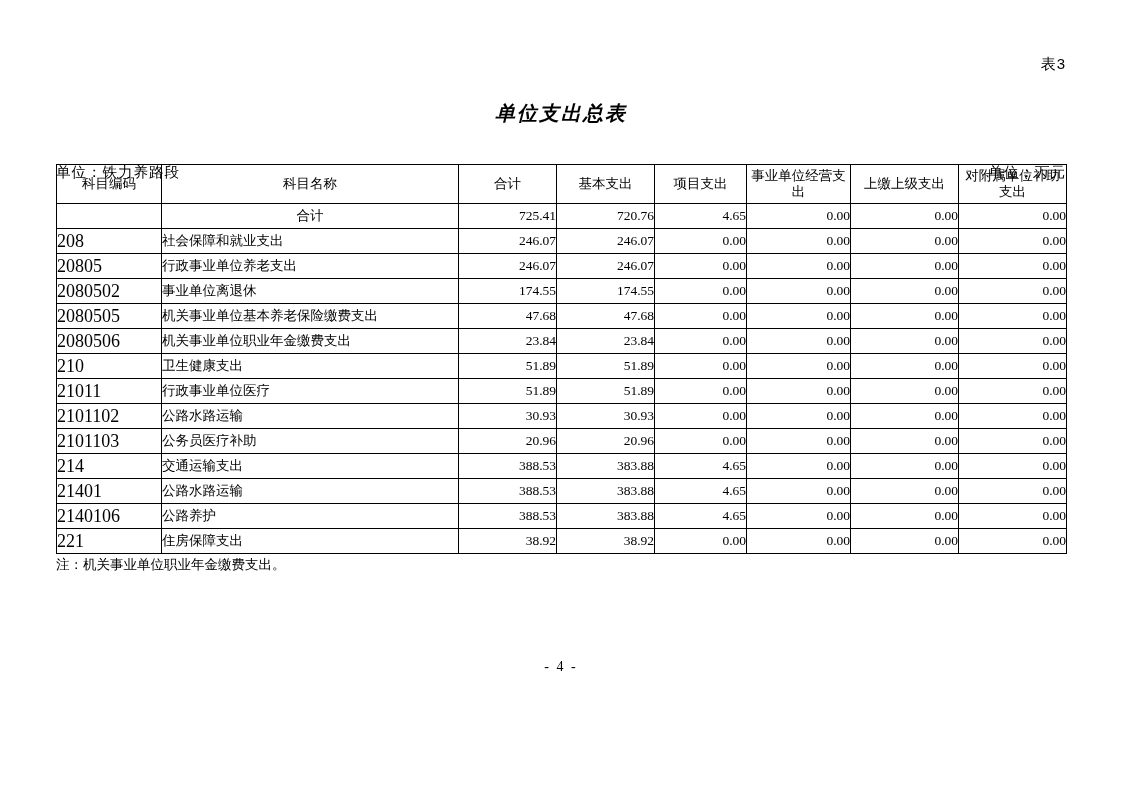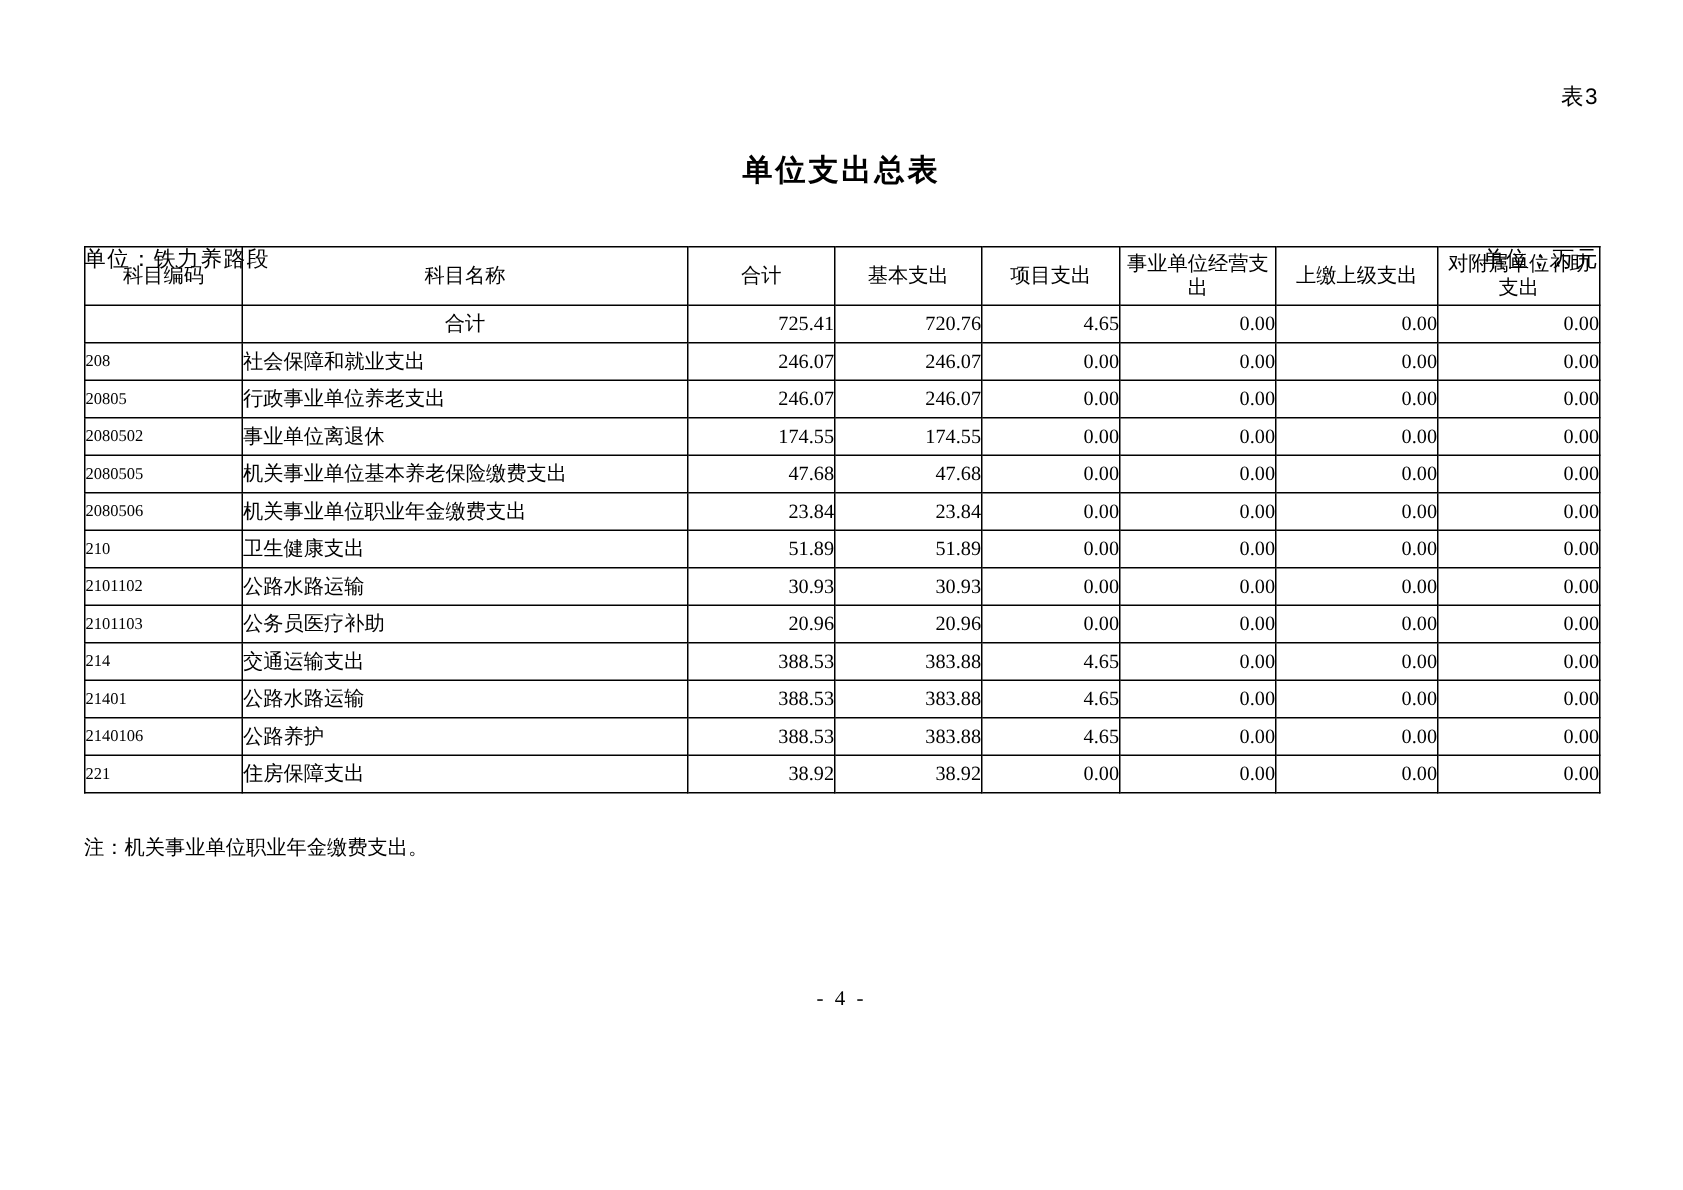--- a/index.html
+++ b/index.html
@@ -32,20 +32,21 @@
   .doc-title {
     position: absolute;
     top: 100px;
     left: 0;
     width: 1122px;
     text-align: center;
     font-size: 20px;
     font-weight: bold;
     font-family: "Liberation Sans", sans-serif;
     letter-spacing: 2px;
+    font-style: italic;
   }
   .meta-row {
     position: absolute;
     top: 142px;
     left: 56px;
     width: 1010px;
     display: flex;
     justify-content: space-between;
     font-size: 14.5px;
     font-family: "Liberation Sans", sans-serif;
@@ -79,21 +80,21 @@
     padding: 3px 2px;
     height: auto;
   }
   th.hdr-two-line {
     line-height: 16px;
   }
   td.code {
     text-align: left;
     padding-left: 8px;
     font-family: "Liberation Serif", serif;
-    font-size: 11px;
+    font-size: 18px;
   }
   td.name {
     text-align: left;
     padding-left: 10px;
     font-size: 13.5px;
   }
   td.name.center {
     text-align: center;
     padding-left: 0;
   }
@@ -223,20 +224,30 @@
           <td class="code">210</td>
           <td class="name">卫生健康支出</td>
           <td class="num">51.89</td>
           <td class="num">51.89</td>
           <td class="num">0.00</td>
           <td class="num">0.00</td>
           <td class="num">0.00</td>
           <td class="num">0.00</td>
         </tr>
         <tr>
+          <td class="code">21011</td>
+          <td class="name">行政事业单位医疗</td>
+          <td class="num">51.89</td>
+          <td class="num">51.89</td>
+          <td class="num">0.00</td>
+          <td class="num">0.00</td>
+          <td class="num">0.00</td>
+          <td class="num">0.00</td>
+        </tr>
+        <tr>
           <td class="code">2101102</td>
           <td class="name">公路水路运输</td>
           <td class="num">30.93</td>
           <td class="num">30.93</td>
           <td class="num">0.00</td>
           <td class="num">0.00</td>
           <td class="num">0.00</td>
           <td class="num">0.00</td>
         </tr>
         <tr>

